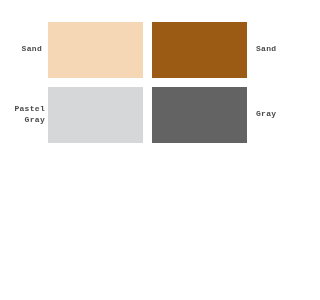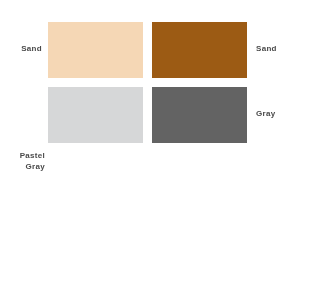--- a/index.html
+++ b/index.html
@@ -14,20 +14,21 @@
     overflow: hidden;
     font-family: "Liberation Sans", sans-serif;
     -webkit-font-smoothing: antialiased;
   }
 
   #palette-canvas {
     position: relative;
     width: 300px;
     height: 212px;
     background: #ffffff;
+    font-family: Liberation Mono, monospace;
   }
 
   
   .swatch-grid {
     position: absolute;
     left: 48px;
     top: 22px;
     width: 199px;
     display: grid;
     grid-template-columns: 95px 9px 95px;
@@ -63,21 +64,21 @@
   .label-right {
     left: 256px;
     text-align: left;
   }
 
   #label-sand        { top: 43px; }
   #label-brown       { top: 43px; }
   #label-pastel-gray { top: 103px; width: 45px; }
   #label-gray        { top: 108px; }
 
-  #label-pastel-gray { right: 255px; margin-top: 47px; }
+  #label-pastel-gray { right: 255px; }
 </style>
 </head>
 <body>
 
 <div id="palette-canvas" style="background: rgb(255, 255, 255);">
 
   <div class="swatch-grid">
     <div class="swatch r1c1" id="swatch-sand" title="Sand" style="background: rgb(245, 215, 181);"></div>
     <div class="swatch r1c2" id="swatch-brown" title="Brown" style="background: rgb(156, 91, 20);"></div>
     <div class="swatch r2c1" id="swatch-pastel-gray" title="Pastel

